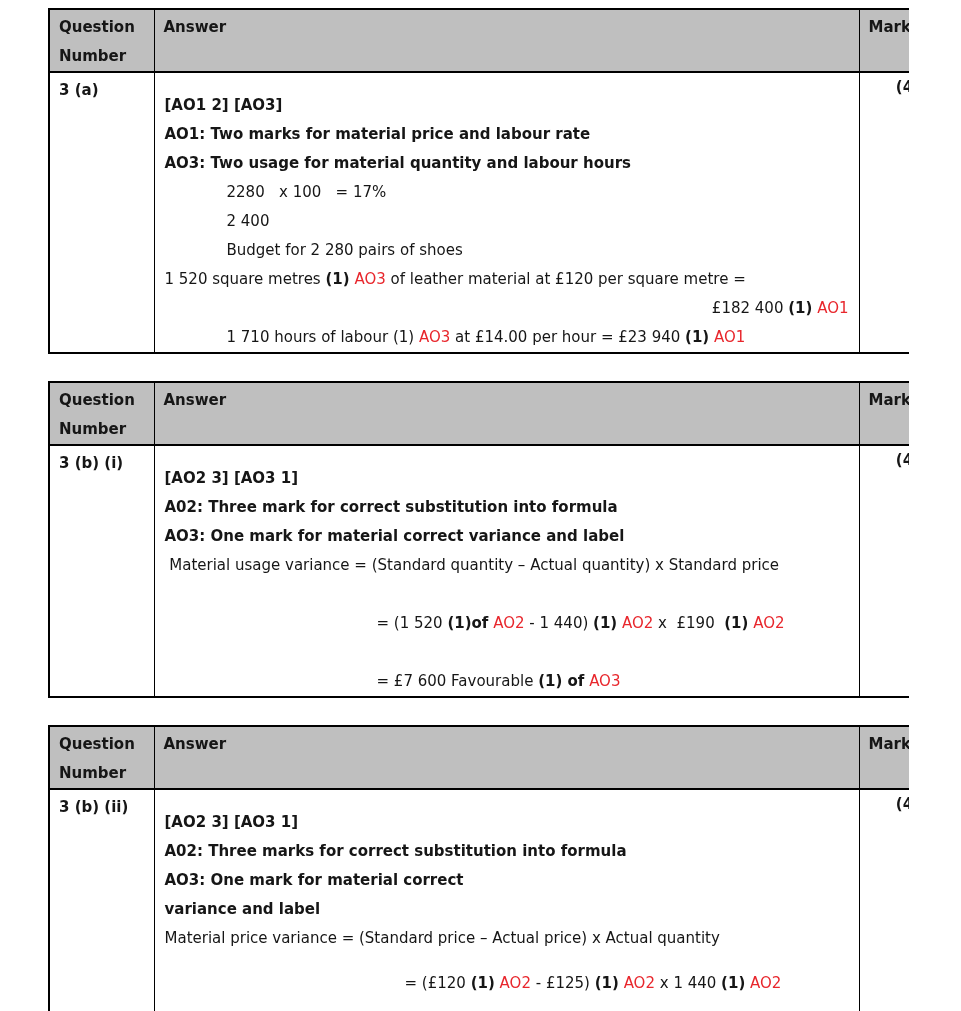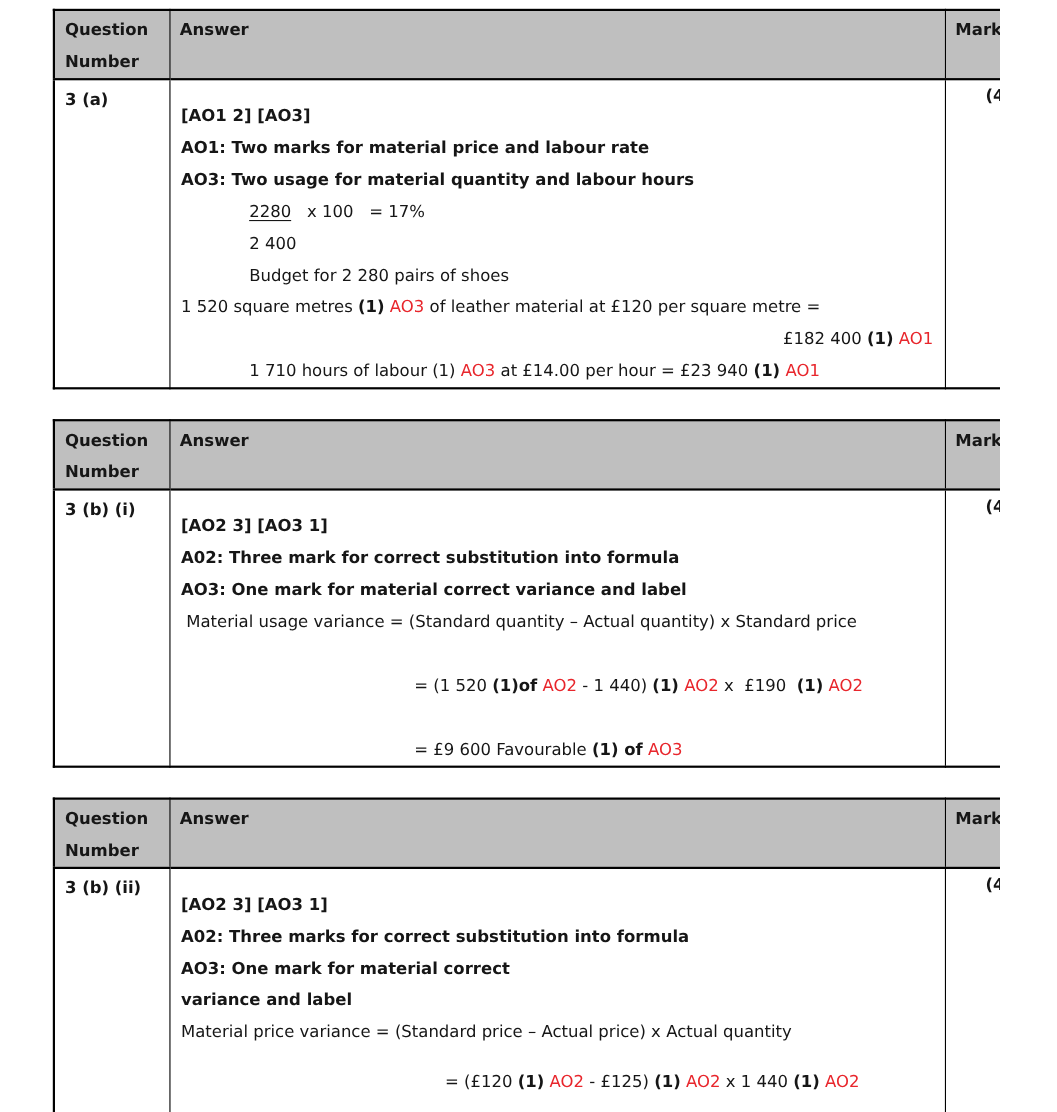--- a/index.html
+++ b/index.html
@@ -68,21 +68,21 @@
   .t3 td.mark-c { padding-bottom: 48px; }
   .line { white-space: pre-wrap; min-height: 29px; }
   .line.indent { padding-left: 62px; }
   .line.right { text-align: right; }
   .t2 .line.formula { padding-left: 212px; }
   .t3 .line.formula { padding-left: 240px; }
   .t2 .line.blank { min-height: 29px; height: 29px; }
   .t3 .line.blank { min-height: 16px; height: 16px; }
   span.b { font-weight: bold; }
   span.r { color: var(--red); }
-  span.u { text-decoration: underline; text-underline-offset: 3px; }
+  span.u { text-underline-offset: 3px; }
 </style>
 </head>
 <body>
 
 <div class="page">
 
   <table class="ms-table t1">
     <colgroup>
         <col class="col-qn">
         <col class="col-ans">
@@ -129,21 +129,21 @@
     <tr class="body-row">
       <td class="qn-c">3 (b) (i)</td>
       <td class="ans-c">
             <div class="line left"><span class="b">[AO2 3] [AO3 1]</span></div>
             <div class="line left"><span class="b">A02: Three mark for correct substitution into formula</span></div>
             <div class="line left"><span class="b">AO3: One mark for material correct variance and label</span></div>
             <div class="line left"><span> Material usage variance = (Standard quantity – Actual quantity) x Standard price</span></div>
             <div class="line blank"></div>
             <div class="line formula"><span>= (1 520 </span><span class="b">(1)of</span><span> </span><span class="r">AO2</span><span> - 1 440) </span><span class="b">(1)</span><span> </span><span class="r">AO2</span><span> x  £190  </span><span class="b">(1)</span><span> </span><span class="r">AO2</span></div>
             <div class="line blank"></div>
-            <div class="line formula"><span>= £9 600 Favourable </span><span class="b">(1) of</span><span> </span><span class="r">AO3</span></div>
+            <div class="line formula"><span>= £7 600 Favourable </span><span class="b">(1) of</span><span> </span><span class="r">AO3</span></div>
           </td>
       <td class="mark-c">
             <div class="mark-val">(4)</div>
           </td>
     </tr>
   </tbody>
     </table>
 
   <table class="ms-table t3">
     <colgroup>

